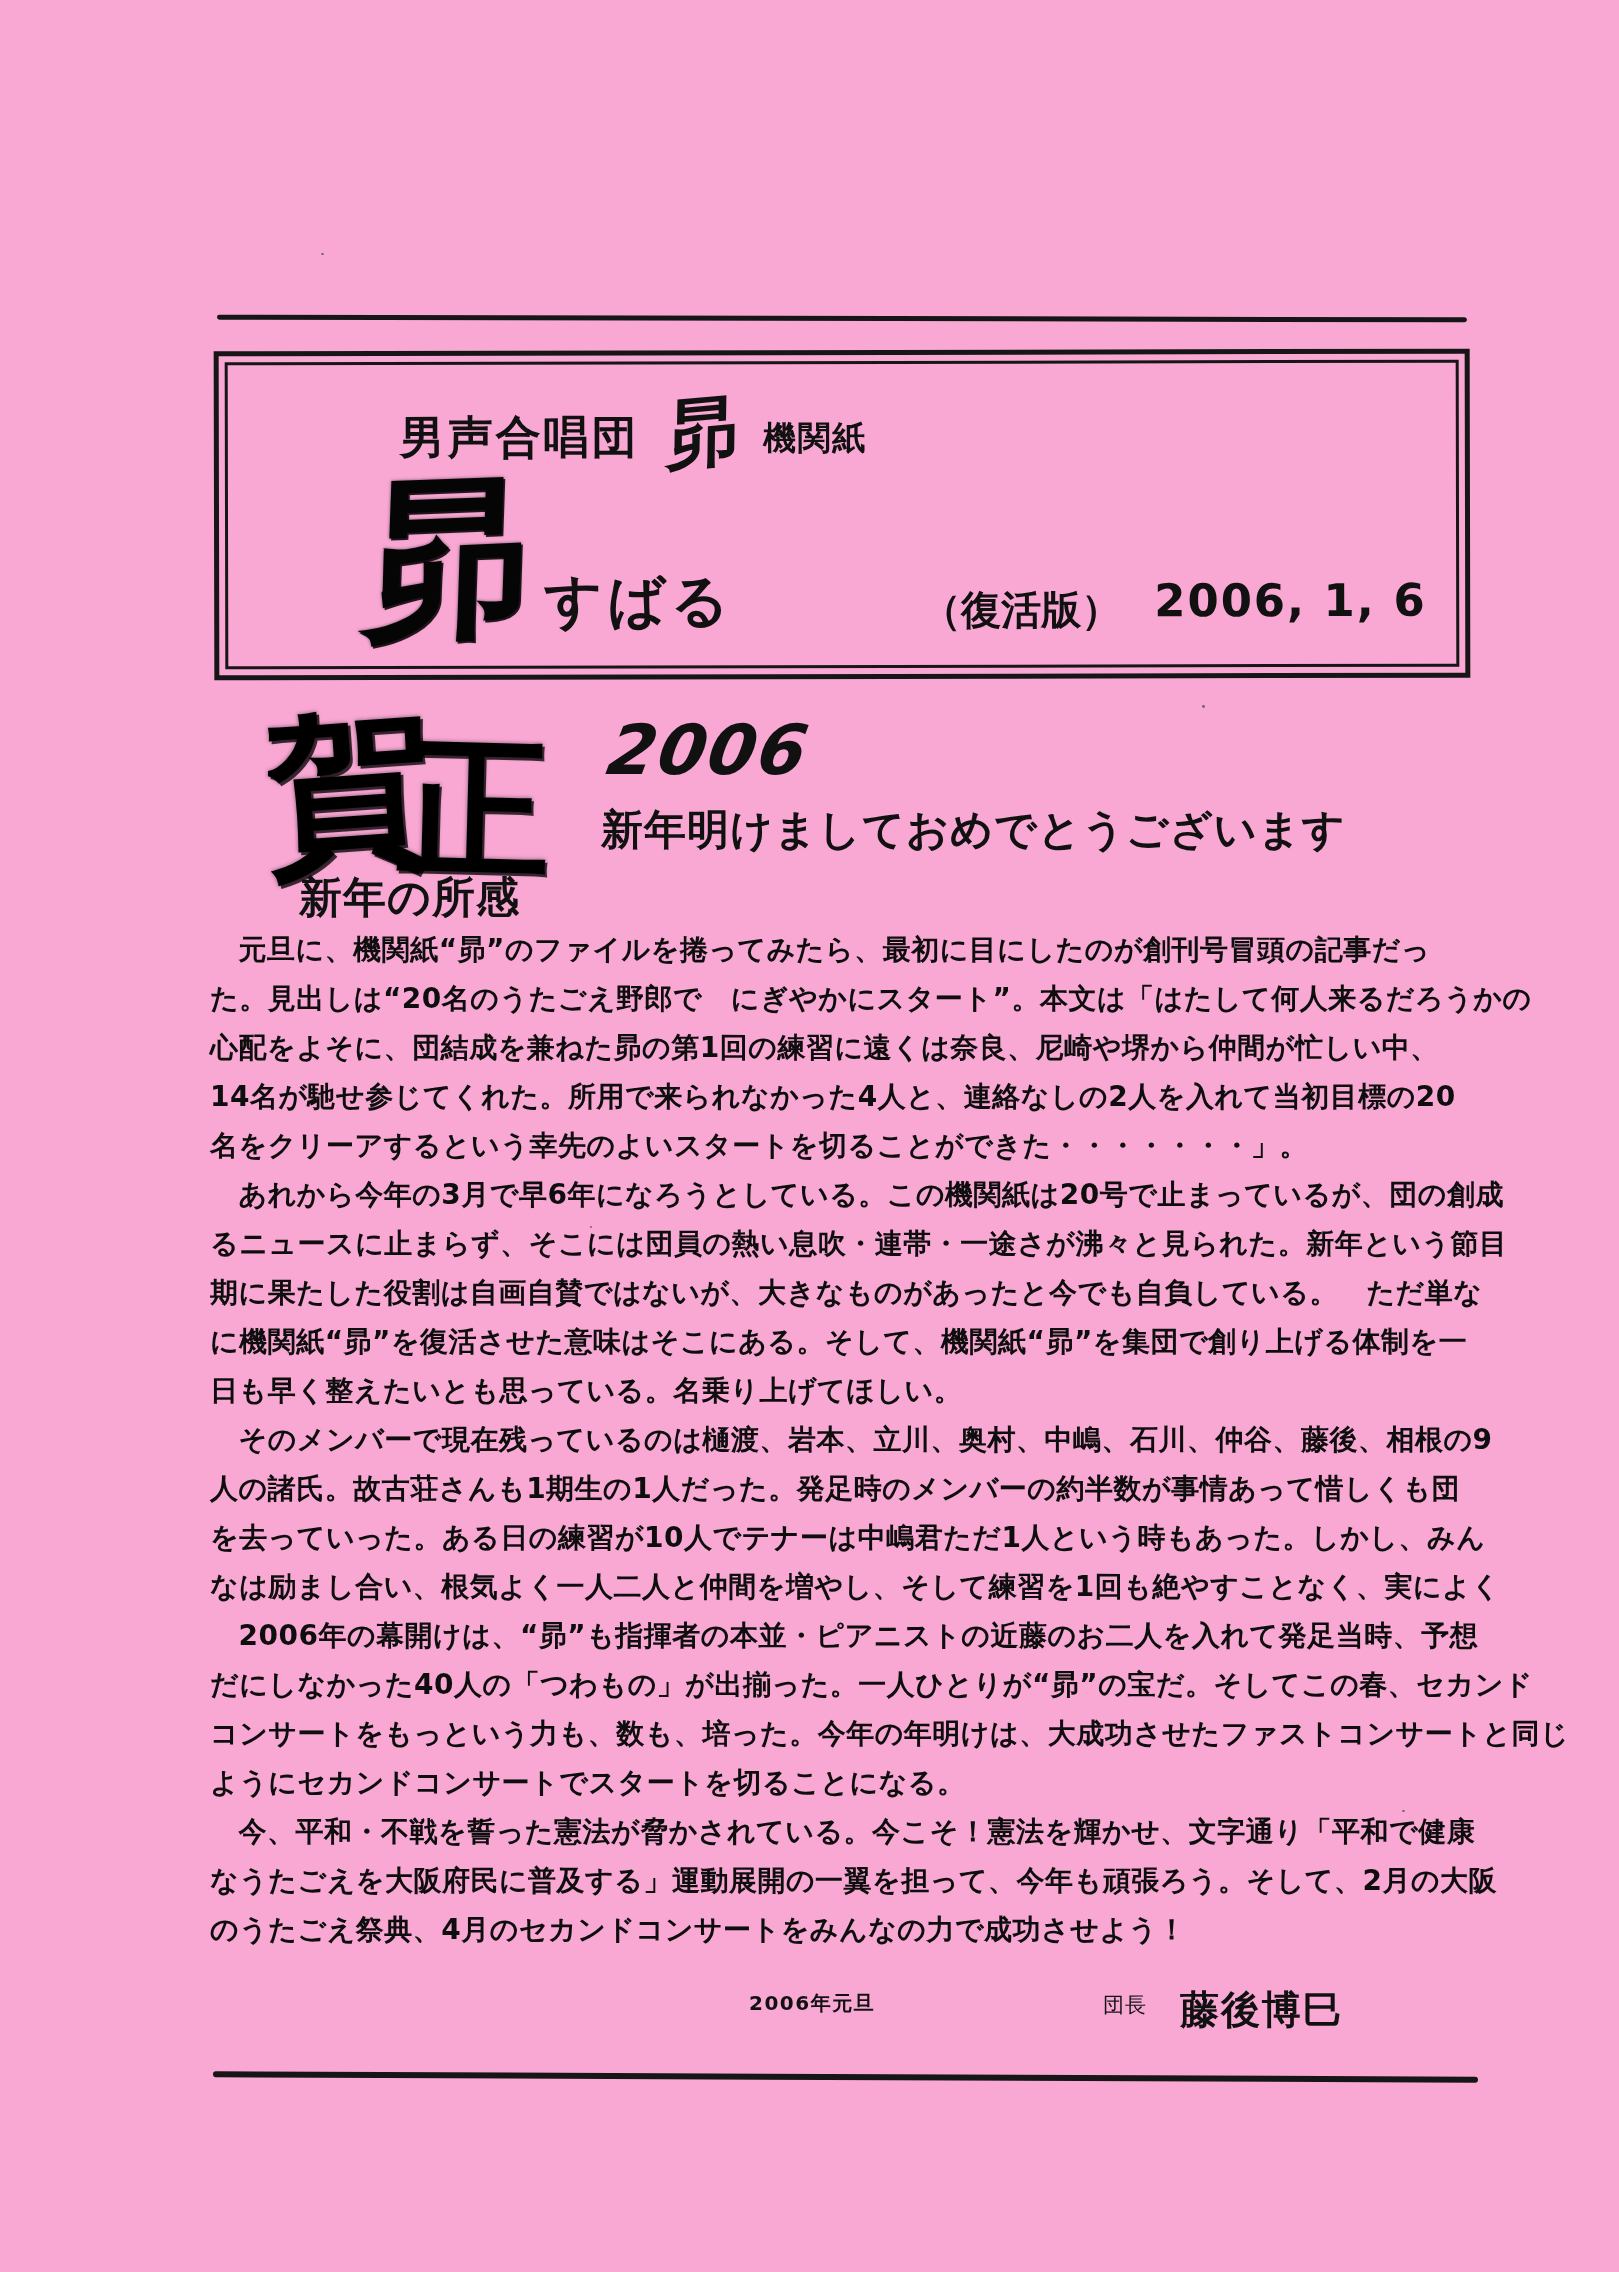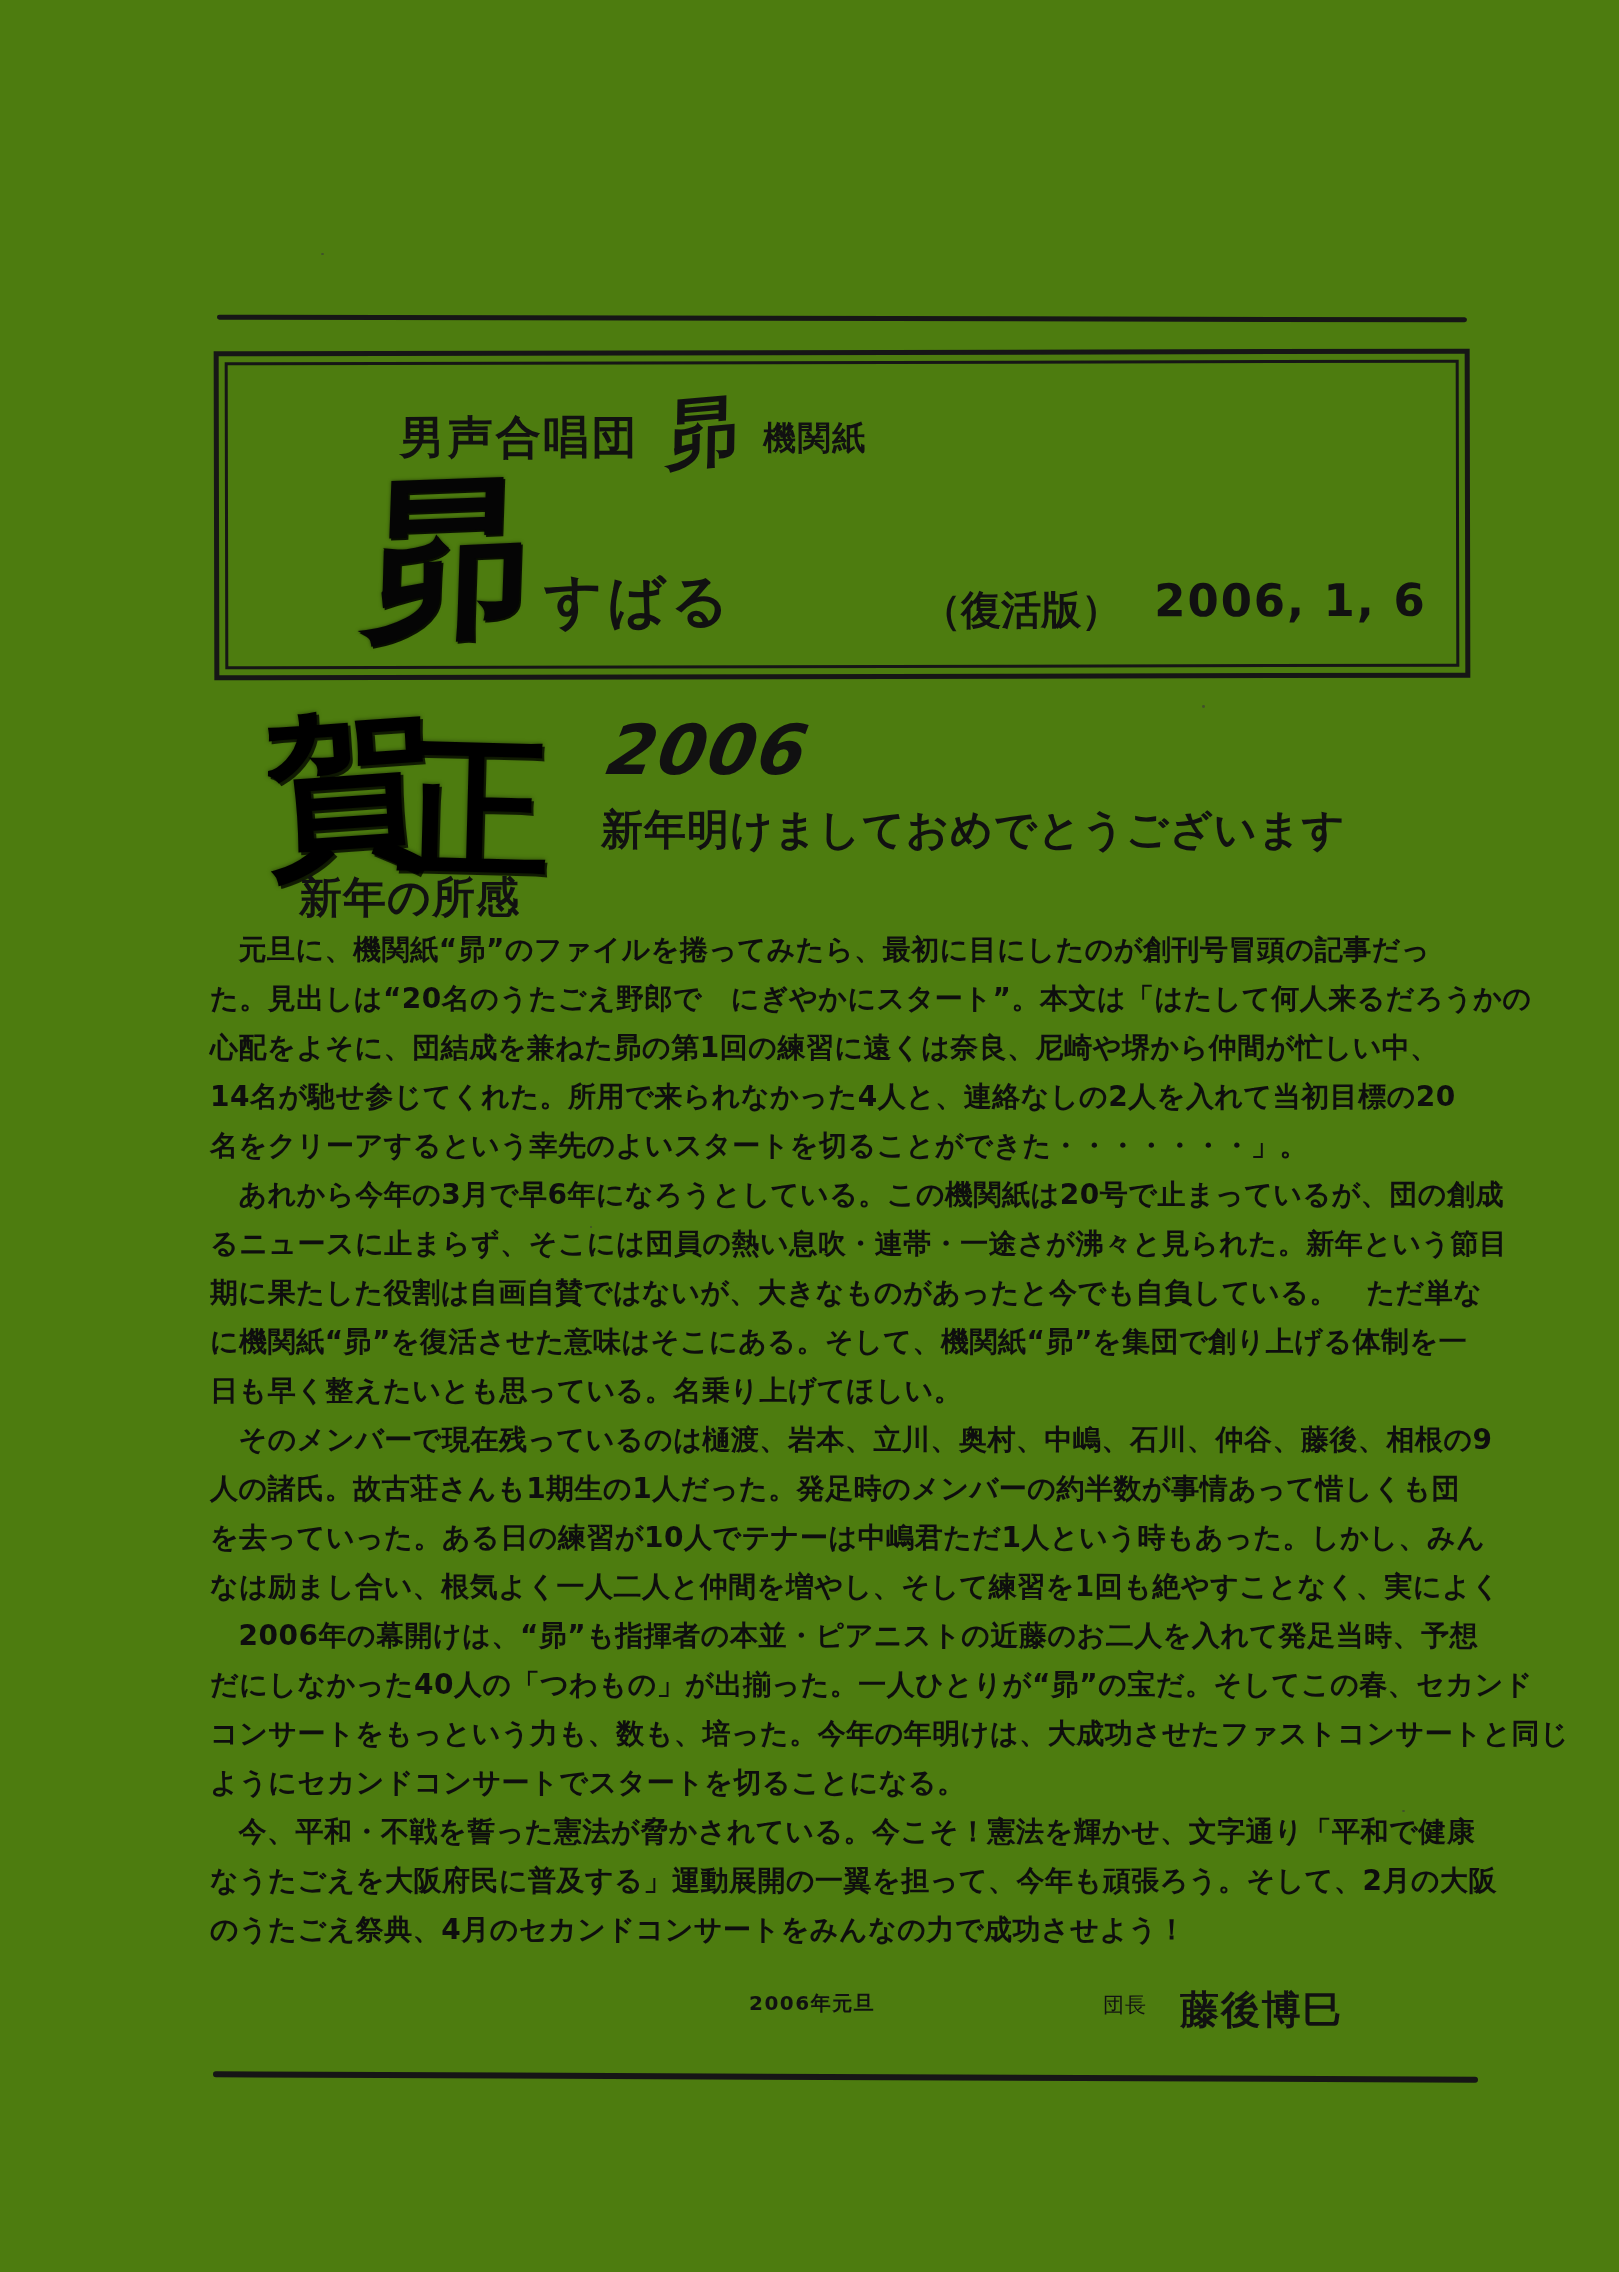--- a/index.html
+++ b/index.html
@@ -1,19 +1,19 @@
 <!DOCTYPE html>
 <html style="font-size:7.8px"><head>
 <meta charset="utf-8">
 <style>
   html,body{margin:0;padding:0;background:#e8e8e8;}
   .page{
     position:relative;
     width:1619px;height:2273px;
-    background:#4d7c0f;
+    background:#f9a8d4;
     color:#111111;
     font-family:"DejaVu Sans","Liberation Sans",sans-serif;
     overflow:hidden;
   }
   
   .rule{position:absolute;background:#161616;border-radius:2.9px;}
   .rule.top{left:217px;top:316px;width:1250px;height:5.4px;transform:rotate(0.12deg);}
   .rule.bottom{left:213px;top:2074px;width:1265px;height:6.3px;transform:rotate(0.25deg);}
 
   

